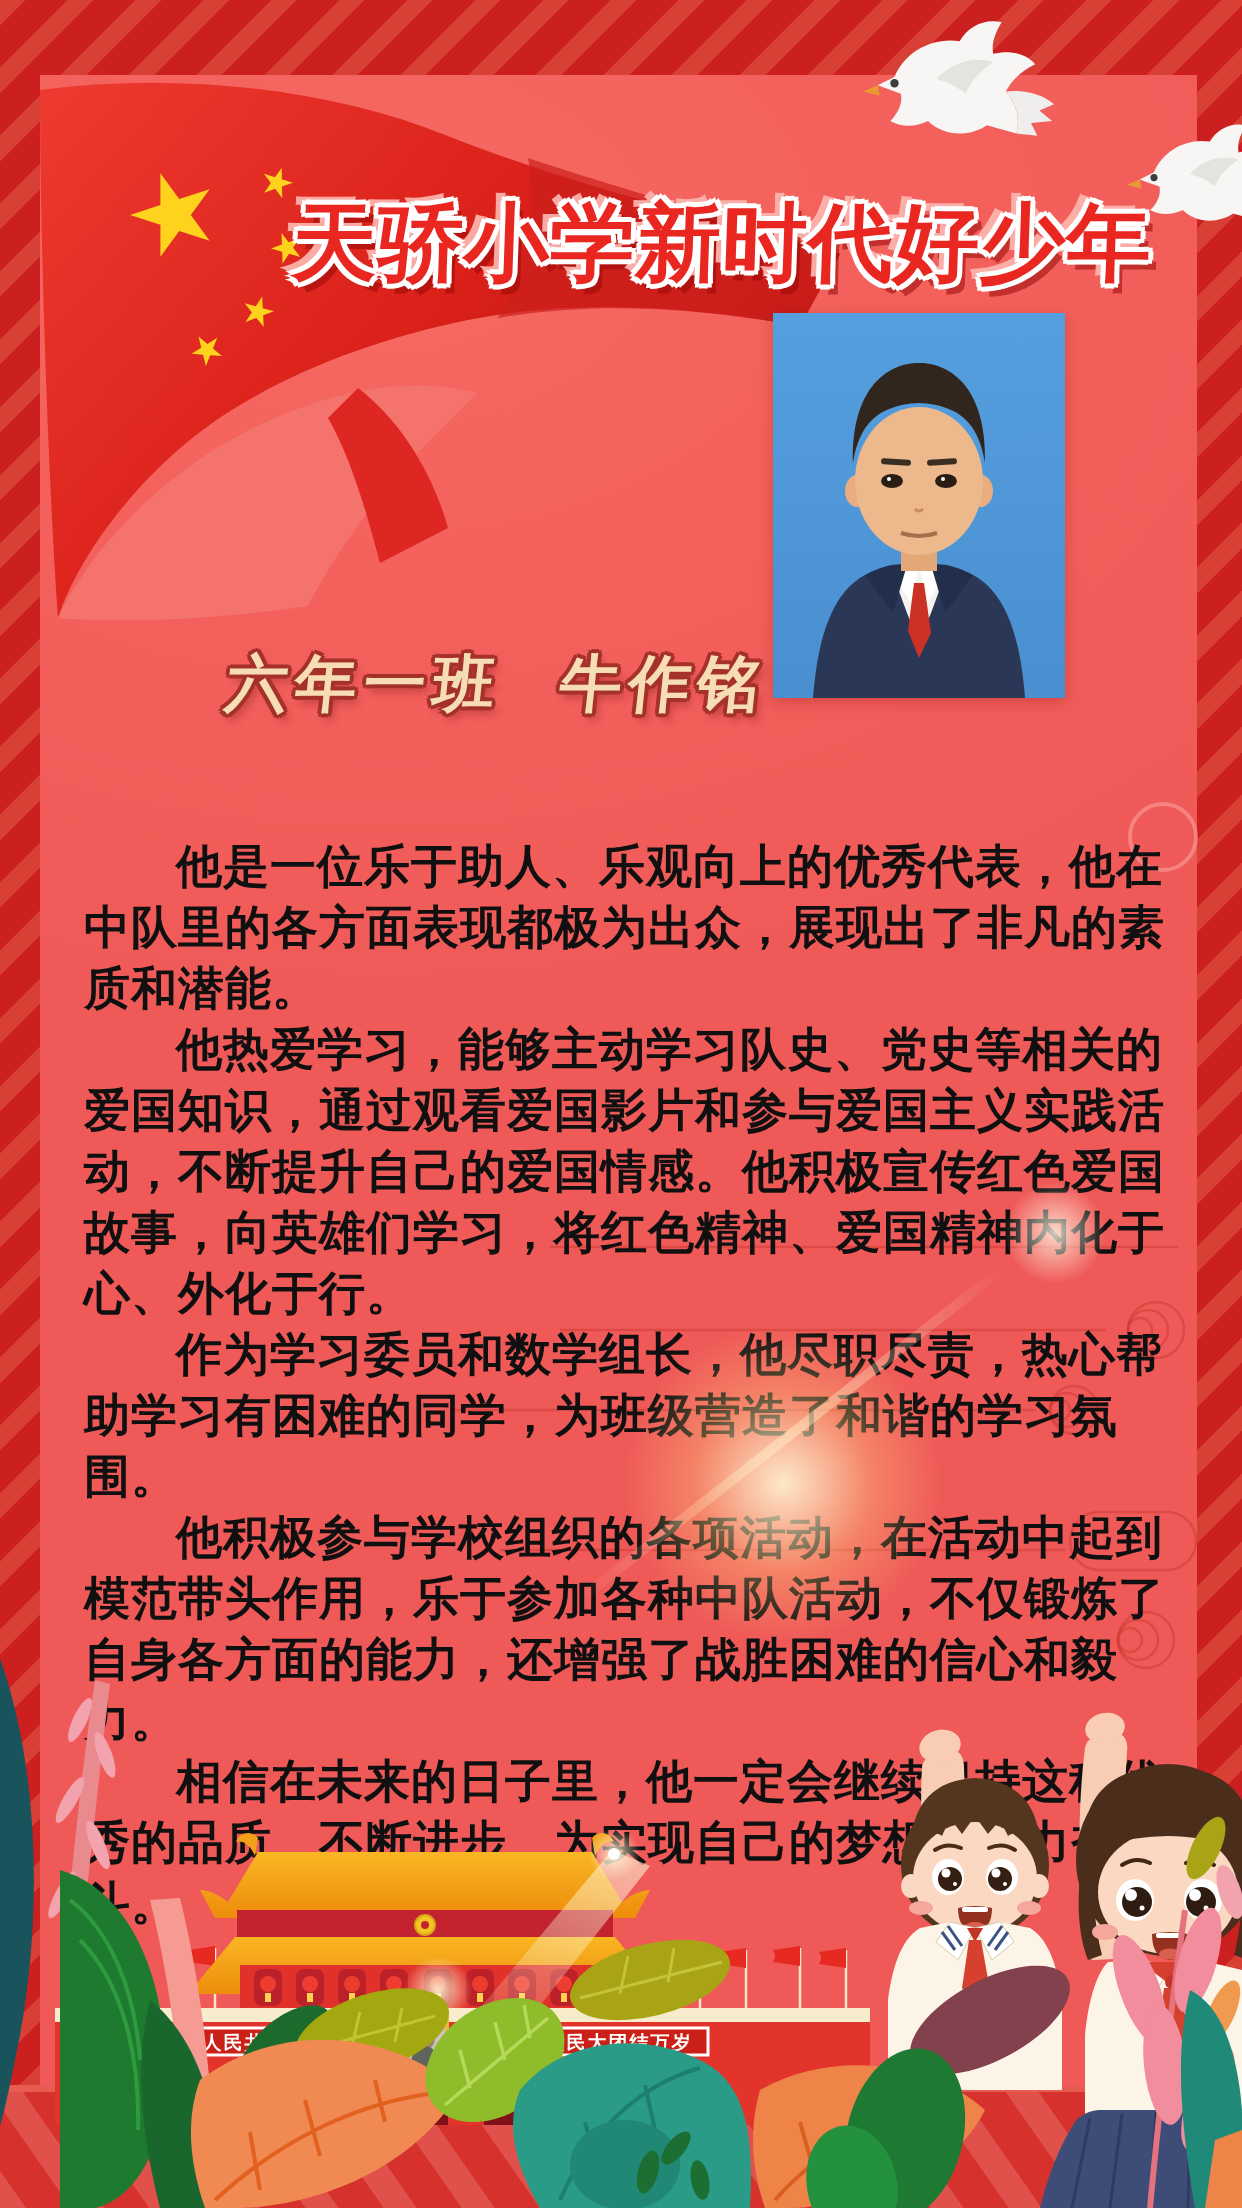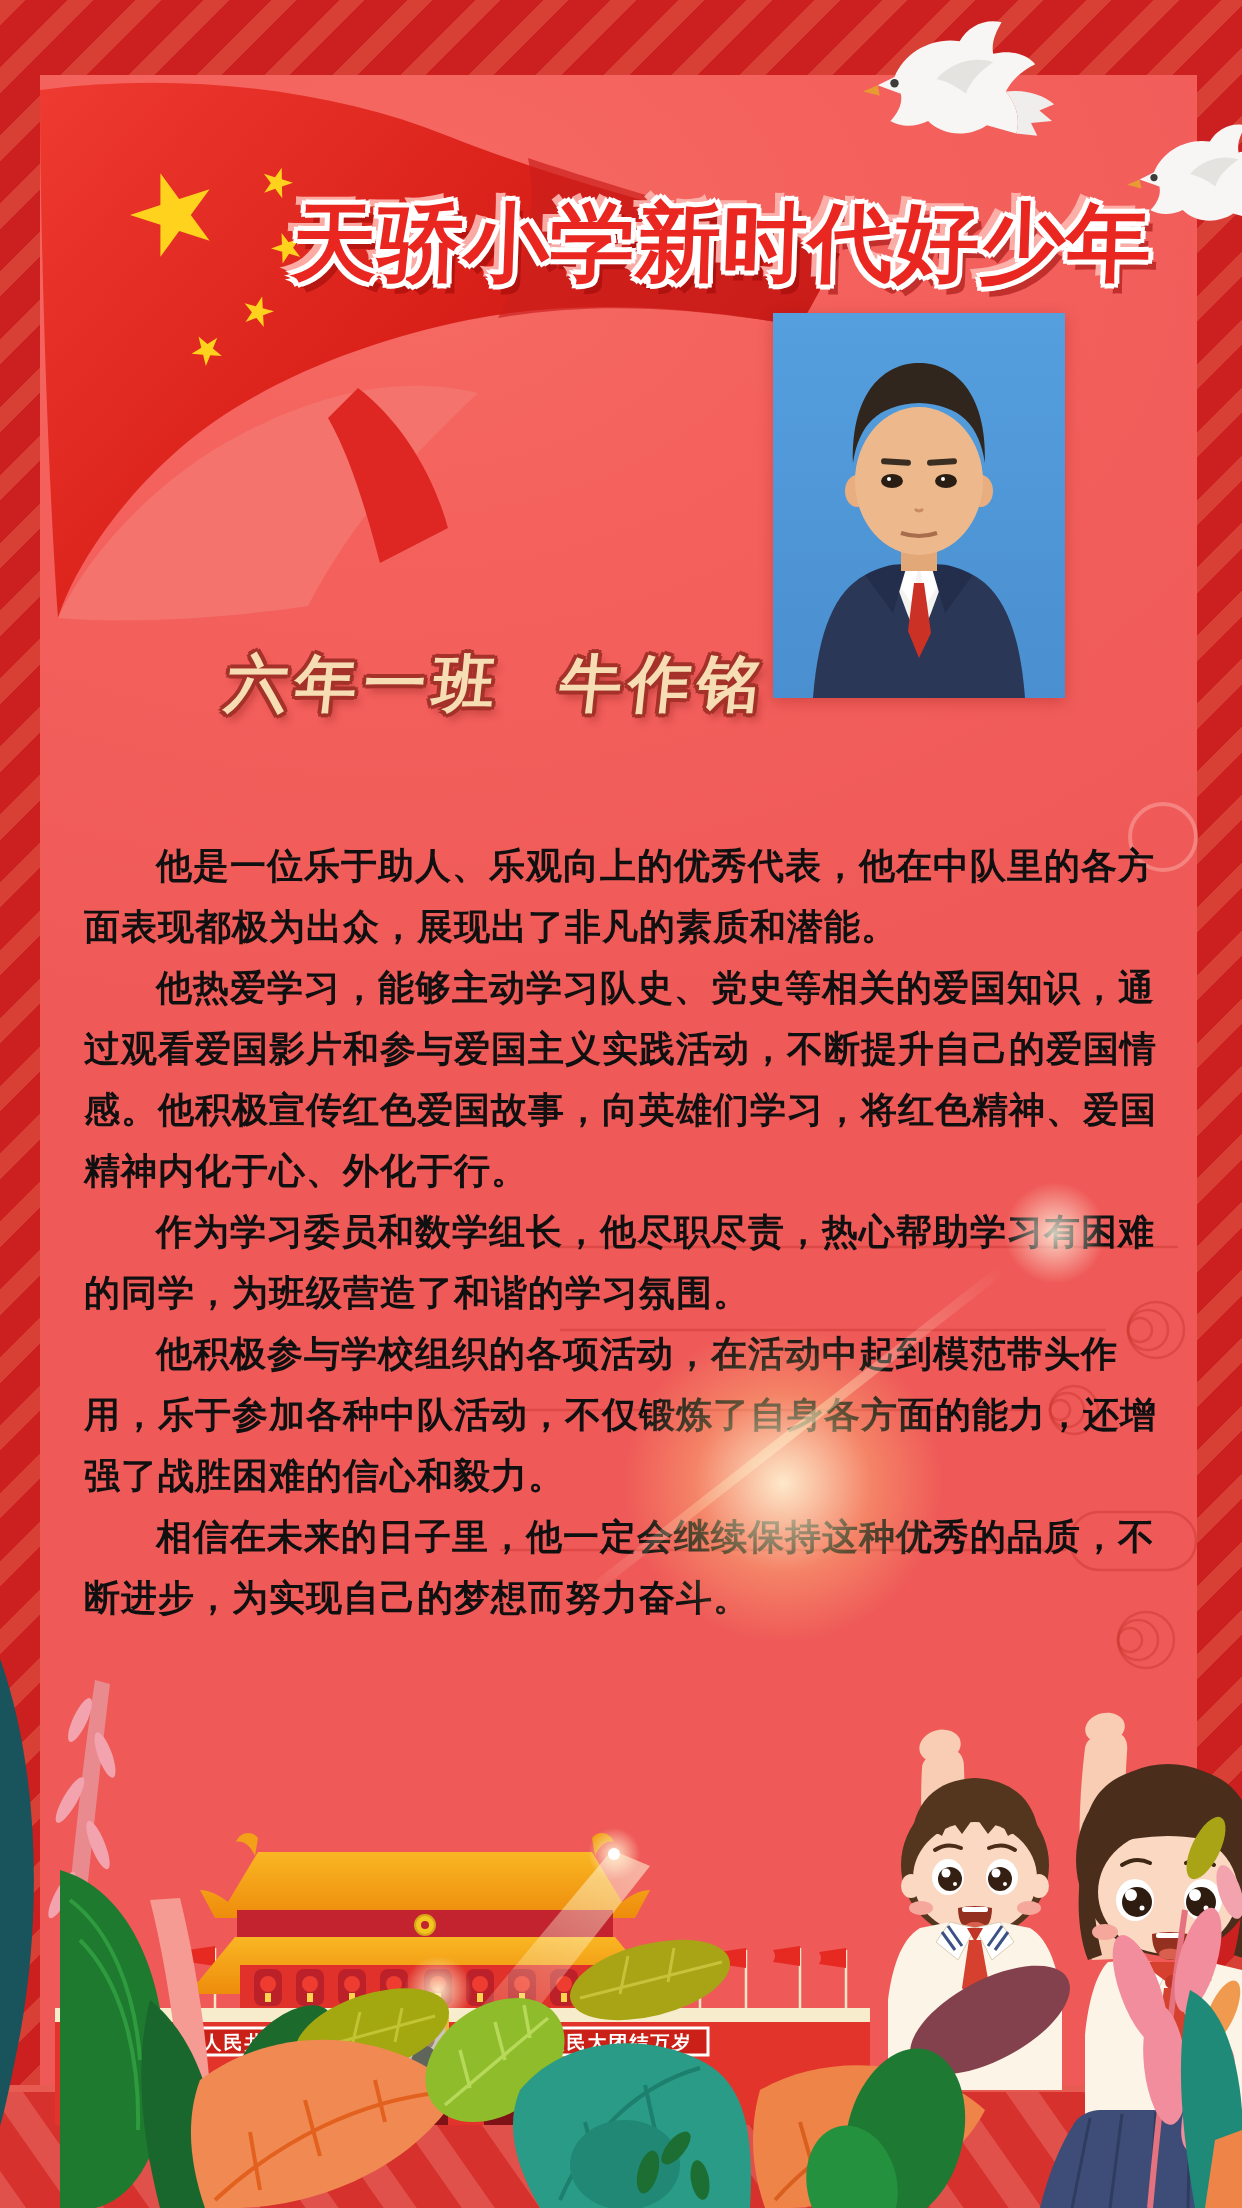--- a/index.html
+++ b/index.html
@@ -31,21 +31,21 @@
       -3px -3px 0 #a5322a,3px -3px 0 #a5322a,-3px 3px 0 #a5322a,3px 3px 0 #a5322a,
       -4px 0 0 #a5322a,4px 0 0 #a5322a,0 -4px 0 #a5322a,0 4px 0 #a5322a,
       5px 7px 8px rgba(120,20,15,.45);
   }
   .photo{
     left:773px;top:313px;width:292px;height:385px;overflow:hidden;
     box-shadow:0 4px 14px rgba(120,0,0,.25);
   }
   .bodytext{left:84px;top:836px;width:1084px;}
   .bodytext p{
-    margin:0;text-indent:2em;font-size:36px;line-height:61px;font-weight:bold;
+    margin:0;text-indent:2em;font-size:46px;line-height:61px;font-weight:bold;
     color:#101010;font-family:"Liberation Serif",serif;letter-spacing:1px;
   }
   .flare1{left:618px;top:1318px;width:330px;height:330px;
     background:radial-gradient(circle,rgba(255,248,214,.9) 0%,rgba(255,208,130,.35) 38%,rgba(255,200,120,0) 68%);}
   .flare2{left:1000px;top:1178px;width:110px;height:110px;
     background:radial-gradient(circle,rgba(255,250,230,.8) 0%,rgba(255,220,150,0) 65%);}
   .flare-streak{left:520px;top:1430px;width:540px;height:10px;
     background:linear-gradient(90deg,rgba(255,240,200,0),rgba(255,245,215,.5),rgba(255,240,200,0));
     transform:rotate(-38deg);}
   .faint-ring{left:1128px;top:802px;width:62px;height:62px;border-radius:50%;

